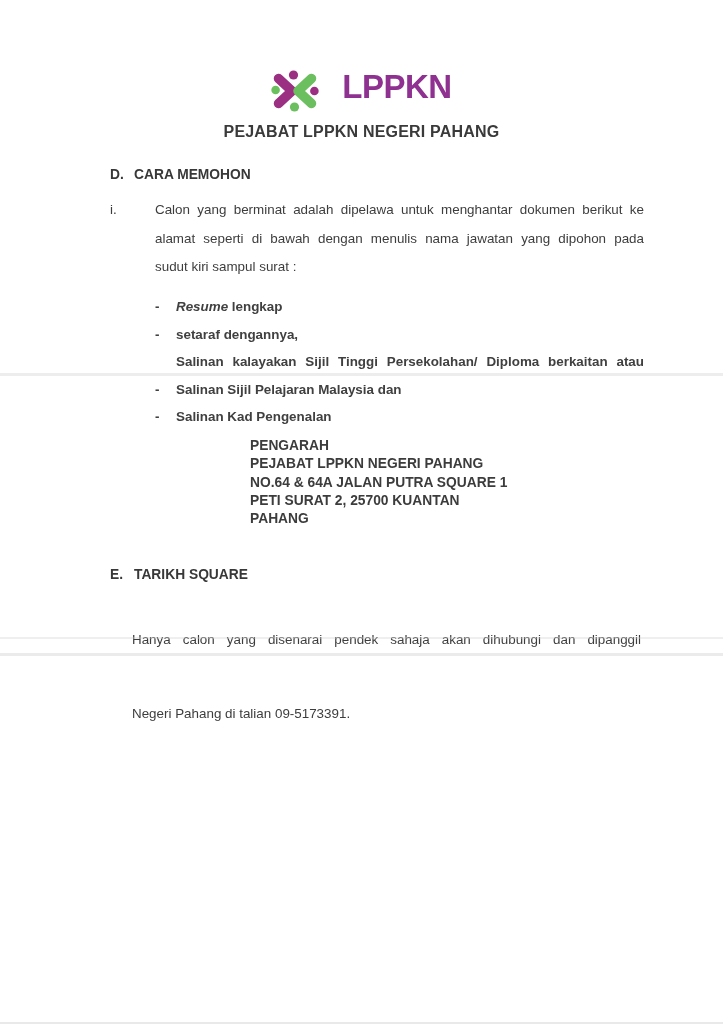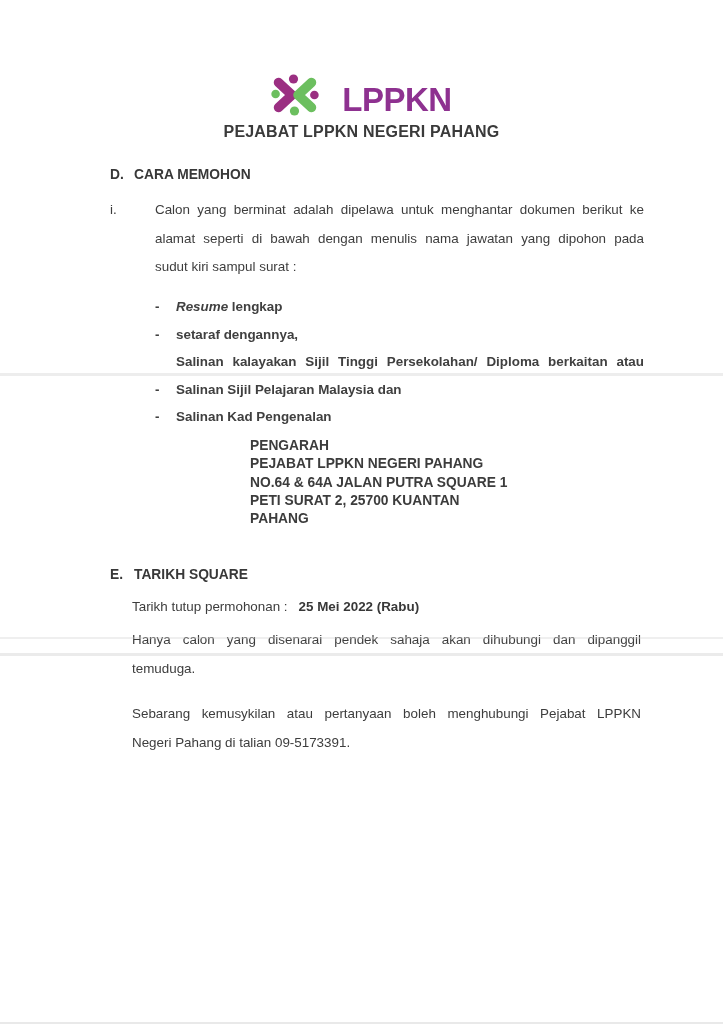--- a/index.html
+++ b/index.html
@@ -3,21 +3,21 @@
 <meta charset="utf-8">
 <style>
   html,body { margin:0; padding:0; background:#ffffff; }
   .page {
     position:relative; width:723px; height:1024px; background:#ffffff;
     font-family:"Liberation Sans", sans-serif; color:#3d3d3d; overflow:hidden;
   }
 
   
   .doc-header { position:absolute; top:70px; left:0; right:0; text-align:center; }
-  .logo-row { display:flex; align-items:flex-end; justify-content:center; gap:23px; height:46px; }
+  .logo-row { display:flex; align-items:flex-start; justify-content:center; gap:23px; height:46px; }
   .logo-icon { display:block; }
   .logo-text {
     font-size:33px; font-weight:bold; color:#8e3190;
     letter-spacing:-0.5px; line-height:1;
   }
   .office-title {
     margin:7px 0 0 0; font-size:16px; font-weight:bold; color:#3a3a3a;
     letter-spacing:0.2px;
   }
 
@@ -126,31 +126,26 @@
     <div>NO.64 &amp; 64A JALAN PUTRA SQUARE 1</div>
     <div>PETI SURAT 2, 25700 KUANTAN</div>
     <div>PAHANG</div>
   </div>
 
   <div class="sec-heading" style="top:566px; left:110px;">
     <span class="sec-letter">E.</span>
     <span>TARIKH SQUARE</span>
   </div>
 
-  <div class="date-line">
-    <span>Tarikh tutup permohonan :</span><b>25 Mei 2022 (Rabu)</b>
-  </div>
 
   <div class="note" style="top:626px;">
     <div class="body-line jl" style="">Hanya calon yang disenarai pendek sahaja akan dihubungi dan dipanggil</div>
-    <div class="body-line">temuduga.</div>
   </div>
 
   <div class="note" style="top:700px;">
-    <div class="body-line jl" style="">Sebarang kemusykilan atau pertanyaan boleh menghubungi Pejabat LPPKN</div>
     <div class="body-line">Negeri Pahang di talian 09-5173391.</div>
   </div>
 
   <div class="scan-line a1"></div>
   <div class="scan-line a2"></div>
   <div class="scan-line a3"></div>
   <div class="page-bottom-edge"></div>
 
 </div>
 

